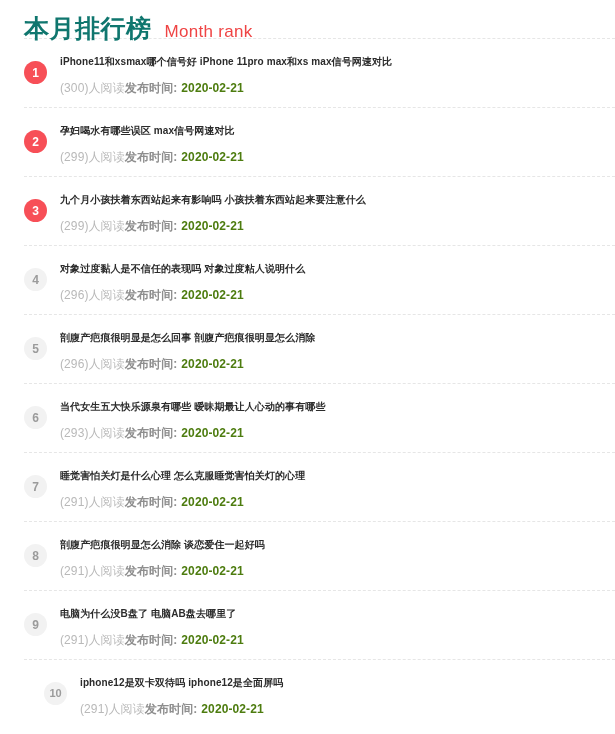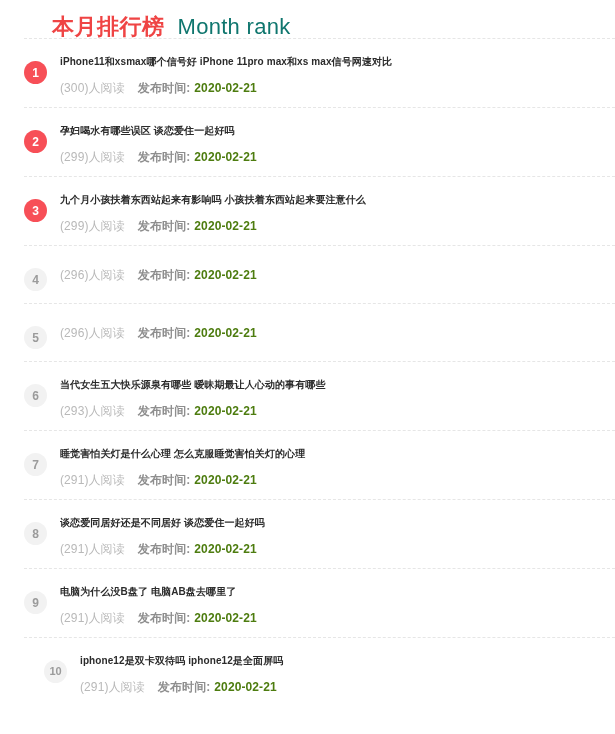--- a/index.html
+++ b/index.html
@@ -24,32 +24,31 @@
   
   .widget-header {
     padding: 16px 0 0 24px;
     display: flex;
     align-items: baseline;
     gap: 13px;
     height: 38px;
     box-sizing: border-box;
   }
   .header-title-cn {
-    font-size: 22px;
-    font-weight: bold;
-    color: #ef4444;
+    font-size: 25px;
+    font-weight: bold;
+    color: #0f766e;
     letter-spacing: 0.5px;
     line-height: 1;
     white-space: nowrap;
-    margin-left: 28px;
   }
   .header-title-en {
-    font-size: 22px;
+    font-size: 17px;
     font-weight: normal;
-    color: #0f766e;
+    color: #ef4444;
     letter-spacing: 0.3px;
     line-height: 1;
     white-space: nowrap;
   }
 
   
   .divider {
     height: 0;
     border-top: 1px dashed #e6e6e6;
     margin: 0 0 0 24px;
@@ -122,21 +121,21 @@
     align-items: flex-end;
   }
   .meta-reads {
     color: #b9b9b9;
     font-weight: normal;
     letter-spacing: 0.1px;
   }
   .meta-date-label {
     color: #8e8e8e;
     font-weight: bold;
-    margin-left: 13px;
+    margin-left: 0;
     letter-spacing: 0.1px;
   }
   .meta-date-value {
     color: #4d7c0f;
     font-weight: bold;
     margin-left: 4px;
     letter-spacing: 0.1px;
   }
 </style>
 </head>
@@ -160,21 +159,21 @@
             <span class="meta-reads">(300)人阅读</span>
             <span class="meta-date-label">发布时间:</span>
             <span class="meta-date-value">2020-02-21</span>
           </div>
         </div>
       </li>
       <li class="divider"></li>
       <li class="rank-item">
         <span class="rank-badge hot">2</span>
         <div class="rank-body">
-          <div class="rank-title">孕妇喝水有哪些误区 谈恋爱住一起好吗</div>
+          <div class="rank-title">孕妇喝水有哪些误区 max信号网速对比</div>
           <div class="rank-meta">
             <span class="meta-reads">(299)人阅读</span>
             <span class="meta-date-label">发布时间:</span>
             <span class="meta-date-value">2020-02-21</span>
           </div>
         </div>
       </li>
       <li class="divider"></li>
       <li class="rank-item">
         <span class="rank-badge hot">3</span>
@@ -184,31 +183,33 @@
             <span class="meta-reads">(299)人阅读</span>
             <span class="meta-date-label">发布时间:</span>
             <span class="meta-date-value">2020-02-21</span>
           </div>
         </div>
       </li>
       <li class="divider"></li>
       <li class="rank-item">
         <span class="rank-badge">4</span>
         <div class="rank-body">
+          <div class="rank-title">对象过度黏人是不信任的表现吗 对象过度粘人说明什么</div>
           <div class="rank-meta">
             <span class="meta-reads">(296)人阅读</span>
             <span class="meta-date-label">发布时间:</span>
             <span class="meta-date-value">2020-02-21</span>
           </div>
         </div>
       </li>
       <li class="divider"></li>
       <li class="rank-item">
         <span class="rank-badge">5</span>
         <div class="rank-body">
+          <div class="rank-title">剖腹产疤痕很明显是怎么回事 剖腹产疤痕很明显怎么消除</div>
           <div class="rank-meta">
             <span class="meta-reads">(296)人阅读</span>
             <span class="meta-date-label">发布时间:</span>
             <span class="meta-date-value">2020-02-21</span>
           </div>
         </div>
       </li>
       <li class="divider"></li>
       <li class="rank-item">
         <span class="rank-badge">6</span>
@@ -230,21 +231,21 @@
             <span class="meta-reads">(291)人阅读</span>
             <span class="meta-date-label">发布时间:</span>
             <span class="meta-date-value">2020-02-21</span>
           </div>
         </div>
       </li>
       <li class="divider"></li>
       <li class="rank-item">
         <span class="rank-badge">8</span>
         <div class="rank-body">
-          <div class="rank-title">谈恋爱同居好还是不同居好 谈恋爱住一起好吗</div>
+          <div class="rank-title">剖腹产疤痕很明显怎么消除 谈恋爱住一起好吗</div>
           <div class="rank-meta">
             <span class="meta-reads">(291)人阅读</span>
             <span class="meta-date-label">发布时间:</span>
             <span class="meta-date-value">2020-02-21</span>
           </div>
         </div>
       </li>
       <li class="divider"></li>
       <li class="rank-item">
         <span class="rank-badge">9</span>

